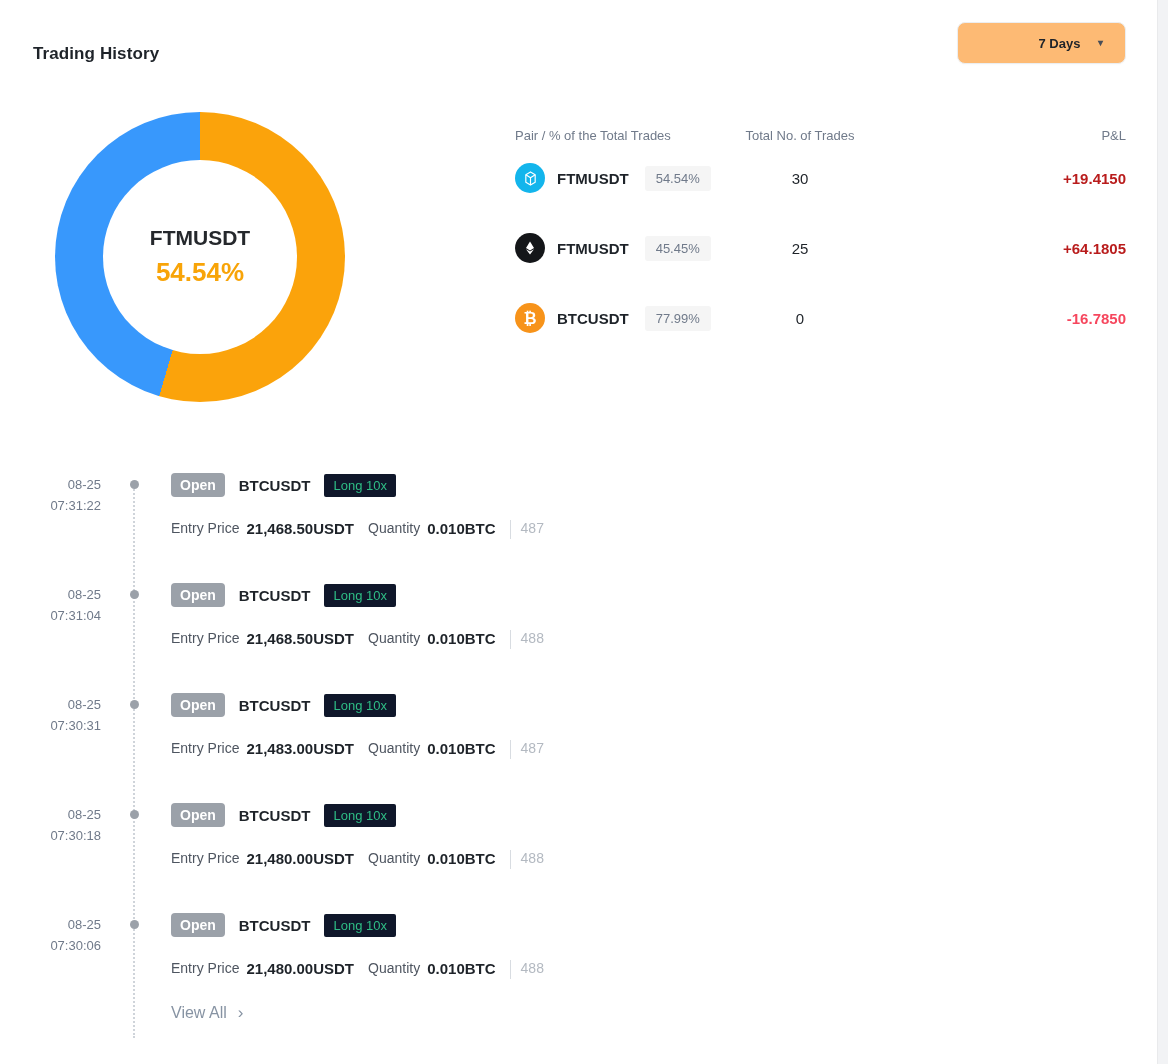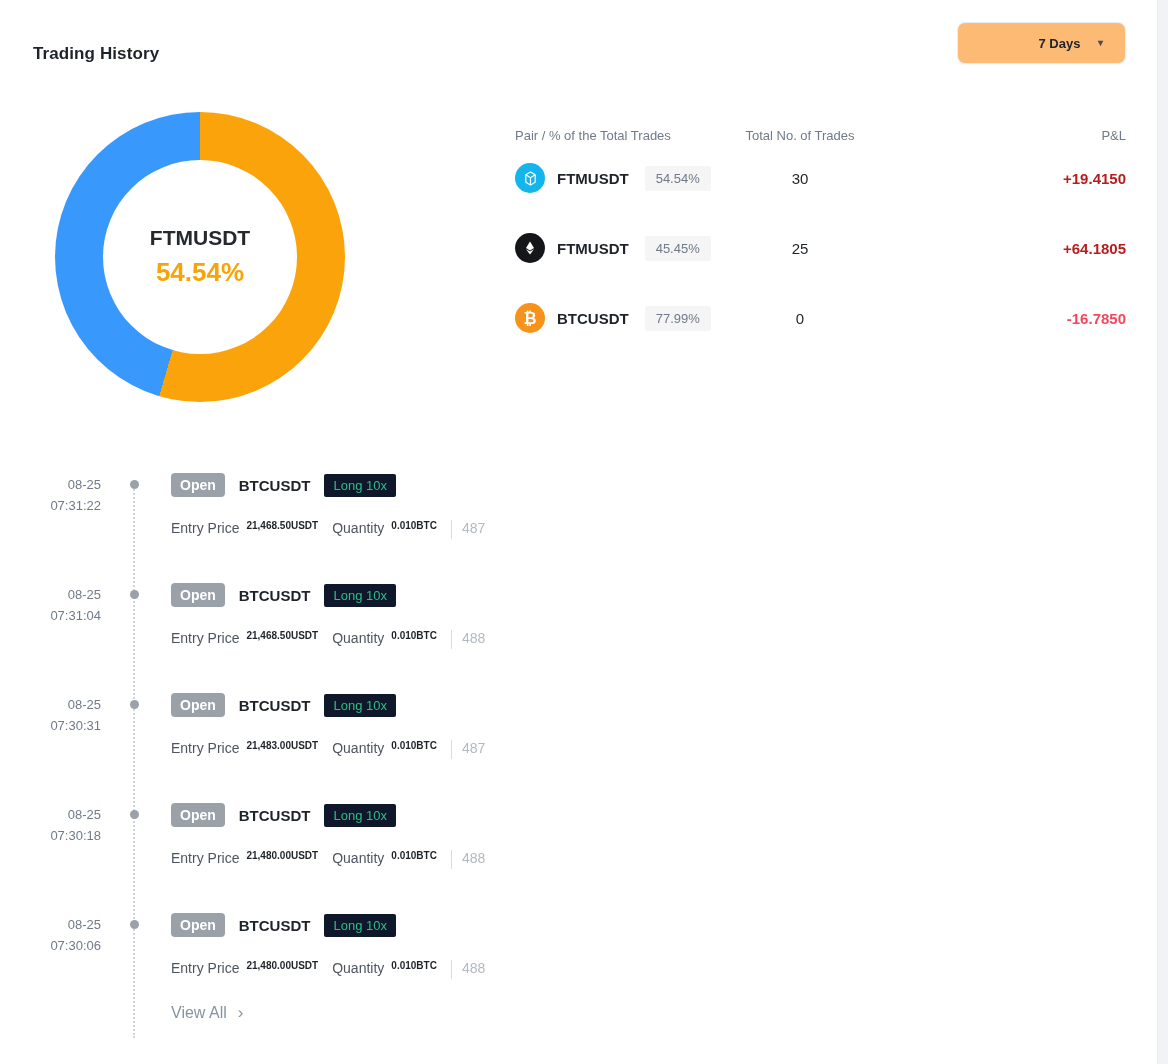--- a/index.html
+++ b/index.html
@@ -65,21 +65,21 @@
     border-radius:50%; background:#9BA1A9; }
   .tl-content { flex:1; }
   .tl-line1 { display:flex; align-items:center; gap:14px; height:26px; }
   .open-badge { background:#9BA1A9; color:#fff; font-size:14px; font-weight:700;
     padding:4px 9px; border-radius:4px; }
   .tl-pair { font-size:15px; font-weight:700; color:#1E2329; }
   .side-badge { background:#0f172a; color:#2EBD85; font-size:13px;
     padding:4px 9px; border-radius:2px; }
   .tl-line2 { margin-top:22px; display:flex; align-items:flex-start; font-size:14px; color:#4E5560; }
   .tl-line2 .lbl { margin-right:7px; }
-  .tl-line2 .val { font-size:10px; font-weight:700; color:#1E2329; margin-right:14px; }
+  .tl-line2 .val { font-size:15px; font-weight:700; color:#1E2329; margin-right:14px; }
   .tl-divider { width:1px; height:19px; background:#D8DCE1; margin:0 10px 0 0; }
   .order-no { color:#B3B9C1; font-size:14px; }
   .view-all { margin-left:138px; margin-top:24px; display:inline-flex; align-items:center;
     gap:11px; font-size:16px; color:#8793A3; cursor:pointer; }
   .view-all .chev { font-size:17px; color:#8793A3; }
 </style>
 </head>
 <body>
 
 <div class="scroll-strip"></div>

